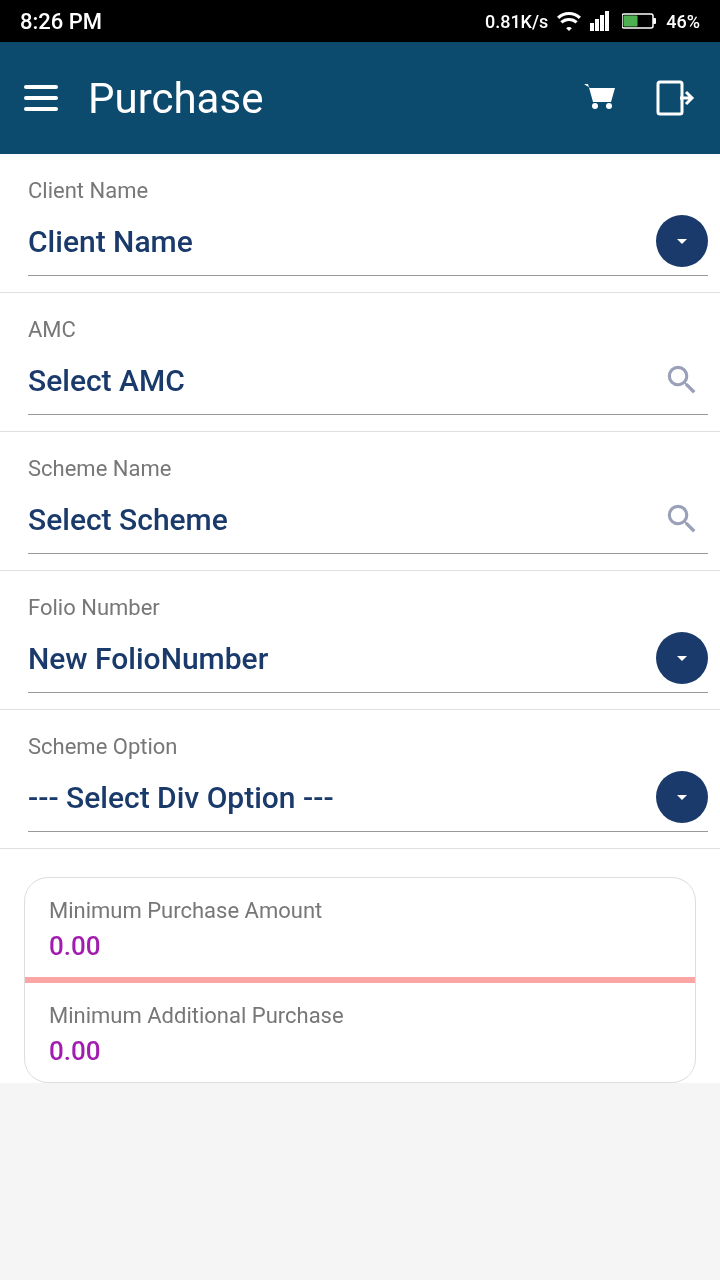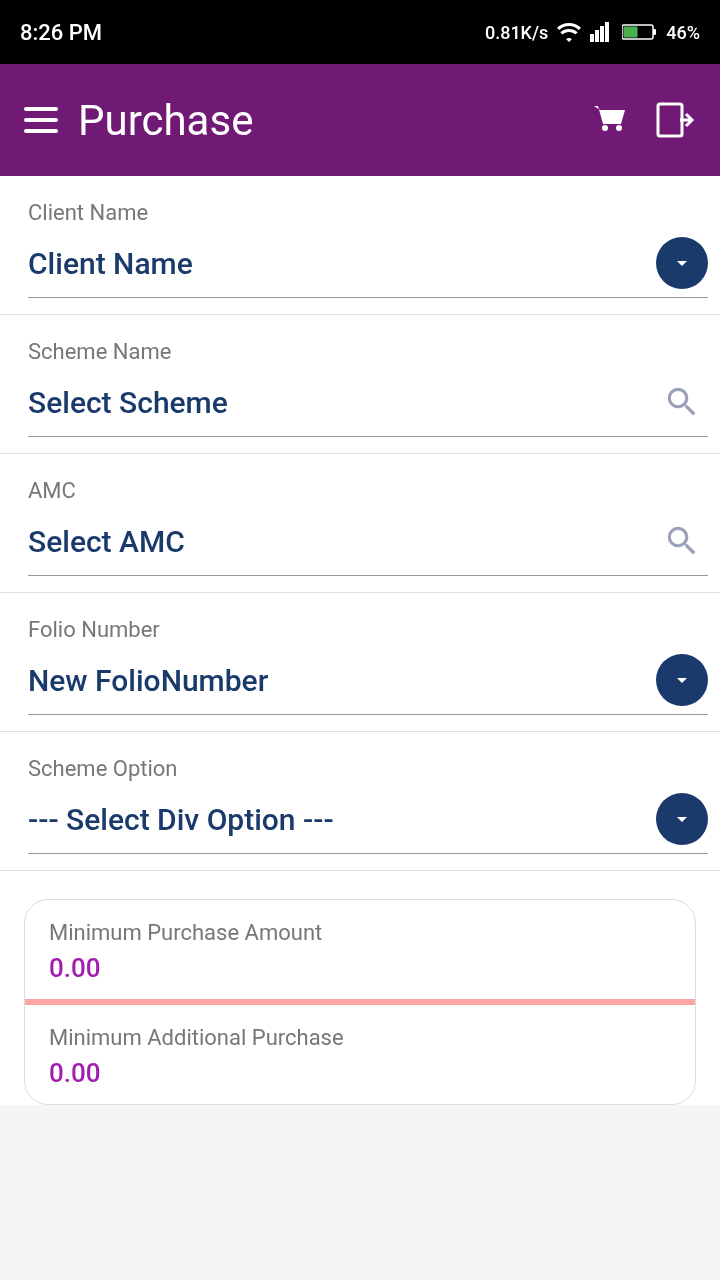--- a/index.html
+++ b/index.html
@@ -9,44 +9,44 @@
       min-height: 1280px;
       font-family: 'Roboto', Arial, sans-serif;
       background: #f5f5f5;
       color: #333;
     }
 
     
     .status-bar {
       background: #000;
       color: #fff;
-      height: 64px;
+      height: 42px;
       display: flex;
       align-items: center;
       justify-content: space-between;
       padding: 0 20px;
       font-size: 22px;
       font-weight: 500;
     }
     .status-bar-left { }
     .status-bar-right {
       display: flex;
       align-items: center;
       gap: 8px;
       font-size: 18px;
     }
 
     
     .app-bar {
-      background: #701a75;
+      background: #0c4a6e;
       height: 112px;
       display: flex;
       align-items: center;
       padding: 0 24px;
-      gap: 20px;
+      gap: 30px;
     }
     .app-bar-title {
       flex: 1;
       color: #fff;
       font-size: 42px;
       font-weight: 400;
     }
     .app-bar-icon {
       color: #fff;
       font-size: 36px;
@@ -217,44 +217,44 @@
       <span class="form-field-text">Client Name</span>
       <div class="dropdown-btn">
         <svg width="24" height="24" viewBox="0 0 24 24">
             <path d="M7 10l5 5 5-5z"></path>
           </svg>
       </div>
     </div>
   </div>
 
   <div class="form-field">
+    <div class="form-field-label">AMC</div>
+    <div class="form-field-value">
+      <span class="form-field-text">Select AMC</span>
+      <div class="search-icon-container">
+        <svg class="search-icon-svg" viewBox="0 0 24 24">
+          <path d="M15.5 14h-.79l-.28-.27A6.47 6.47 0 0016 9.5 6.5 6.5 0 109.5 16c1.61 0 3.09-.59 4.23-1.57l.27.28v.79l5 4.99L20.49 19l-4.99-5zm-6 0C7.01 14 5 11.99 5 9.5S7.01 5 9.5 5 14 7.01 14 9.5 11.99 14 9.5 14z"></path>
+        </svg>
+      </div>
+    </div>
+  </div>
+
+  <div class="form-field">
     <div class="form-field-label">Scheme Name</div>
     <div class="form-field-value">
       <span class="form-field-text">Select Scheme</span>
       <div class="search-icon-container">
         <svg class="search-icon-svg" viewBox="0 0 24 24">
           <path d="M15.5 14h-.79l-.28-.27A6.47 6.47 0 0016 9.5 6.5 6.5 0 109.5 16c1.61 0 3.09-.59 4.23-1.57l.27.28v.79l5 4.99L20.49 19l-4.99-5zm-6 0C7.01 14 5 11.99 5 9.5S7.01 5 9.5 5 14 7.01 14 9.5 11.99 14 9.5 14z"></path>
         </svg>
       </div>
     </div>
   </div>
 
   <div class="form-field">
-    <div class="form-field-label">AMC</div>
-    <div class="form-field-value">
-      <span class="form-field-text">Select AMC</span>
-      <div class="search-icon-container">
-        <svg class="search-icon-svg" viewBox="0 0 24 24">
-          <path d="M15.5 14h-.79l-.28-.27A6.47 6.47 0 0016 9.5 6.5 6.5 0 109.5 16c1.61 0 3.09-.59 4.23-1.57l.27.28v.79l5 4.99L20.49 19l-4.99-5zm-6 0C7.01 14 5 11.99 5 9.5S7.01 5 9.5 5 14 7.01 14 9.5 11.99 14 9.5 14z"></path>
-        </svg>
-      </div>
-    </div>
-  </div>
-
-  <div class="form-field">
     <div class="form-field-label">Folio Number</div>
     <div class="form-field-value">
       <span class="form-field-text">New FolioNumber</span>
       <div class="dropdown-btn">
         <svg width="24" height="24" viewBox="0 0 24 24">
             <path d="M7 10l5 5 5-5z"></path>
           </svg>
       </div>
     </div>
   </div>

